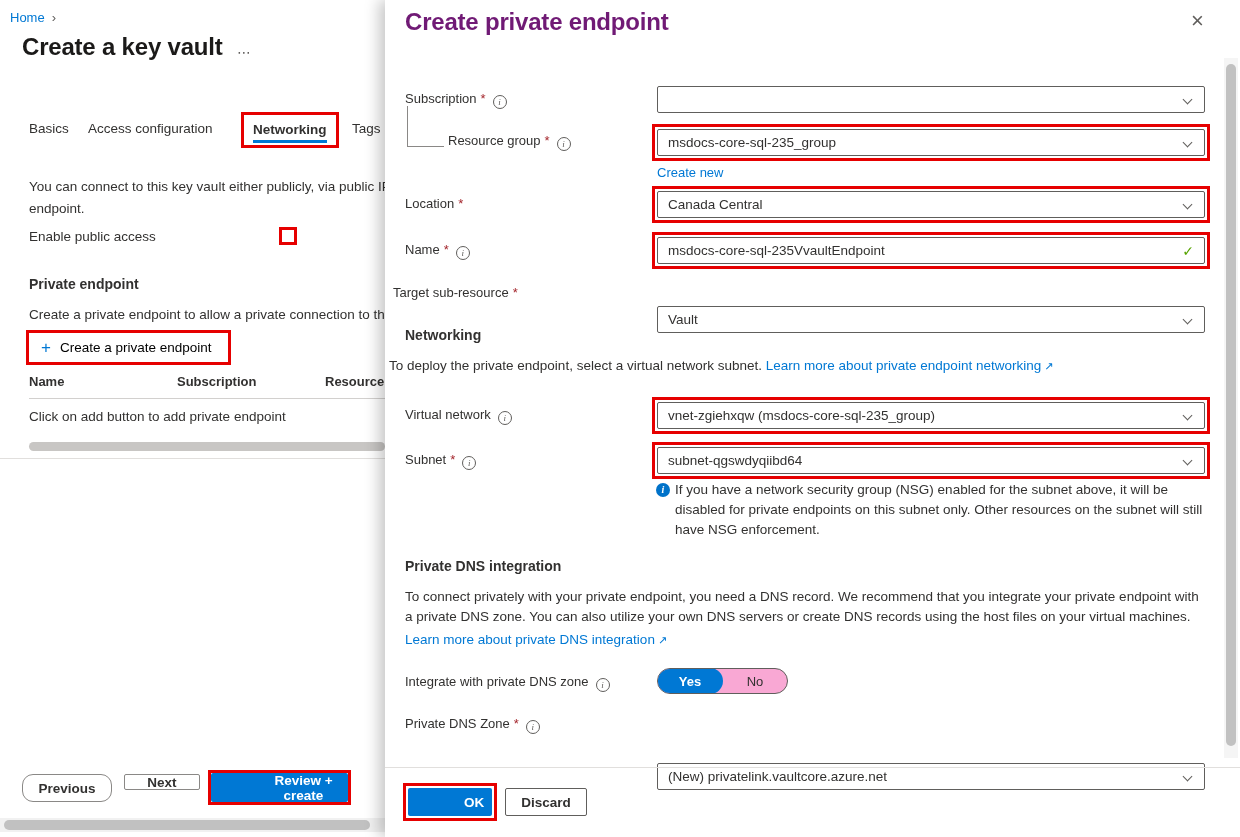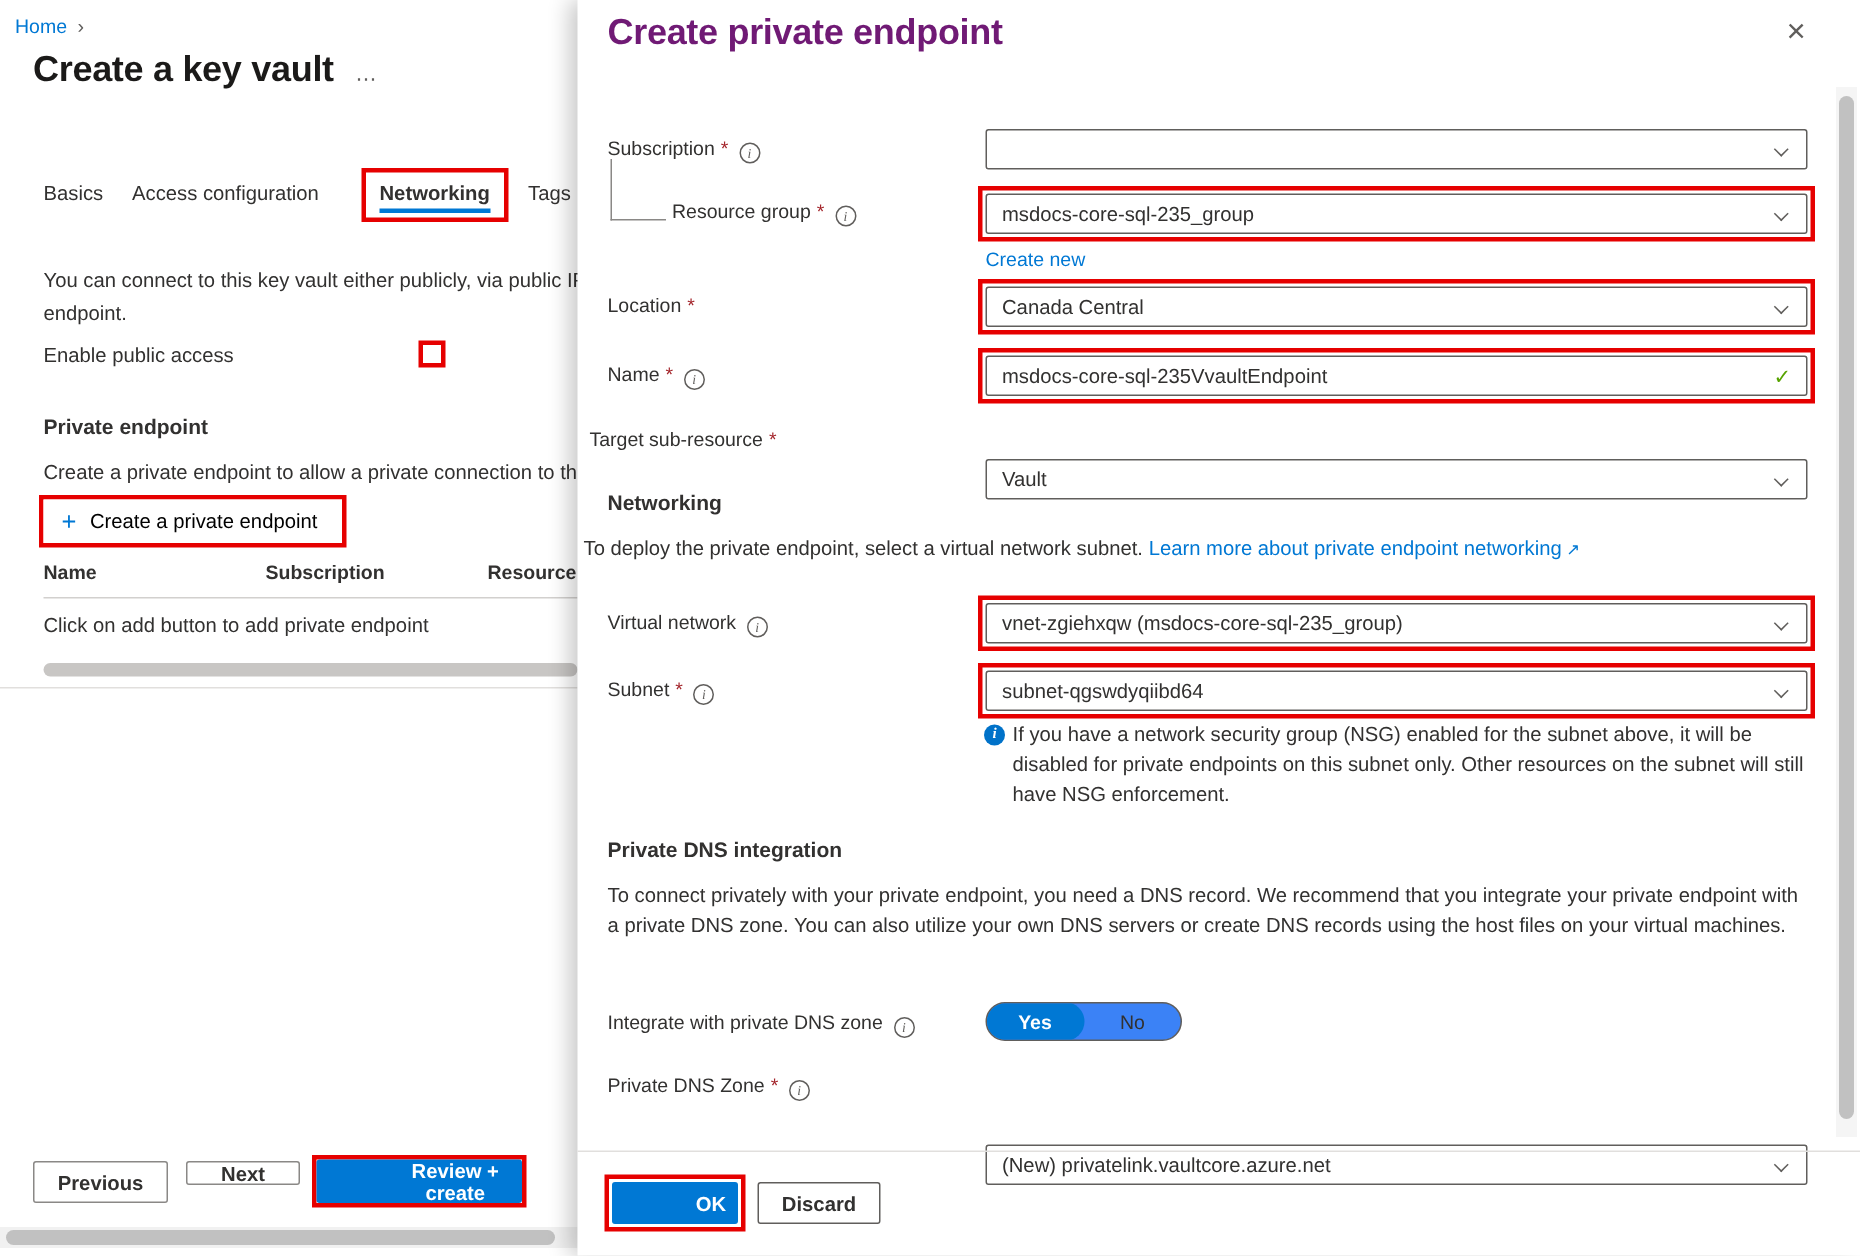--- a/index.html
+++ b/index.html
@@ -33,21 +33,21 @@
   .grid { left:29px; top:374px; width:356px; font-size:13px; }
   .grid-head { display:flex; font-weight:700; padding-bottom:9px; border-bottom:1px solid #d2d0ce; }
   .col-name { width:148px; } .col-sub { width:148px; } .col-res { flex:1; white-space:nowrap; overflow:hidden; }
   .grid-empty { padding-top:10px; font-size:13.5px; white-space:nowrap; overflow:hidden; }
   .hscroll1 { left:29px; top:442px; width:356px; height:9px; background:#c8c6c4; border-radius:5px; cursor:pointer; }
   .grid-bottom-line { left:0; top:458px; width:385px; border-top:1px solid #e1dfdd; }
 
   .btn-outline { background:#fff; border:1px solid #8a8886; border-radius:2px; font-size:13.5px; font-weight:600;
     color:#323130; display:flex; align-items:center; justify-content:center; cursor:pointer;
     font-family:"Liberation Sans",sans-serif; }
-  .btn-prev { left:22px; top:774px; width:90px; height:28px; }
+  .btn-prev { left:22px; top:774px; width:90px; height:28px;border-radius:11px; }
   .btn-next { left:124px; top:774px; width:76px; height:16px; }
   .review-box { left:208px; top:770px; border:3px solid #e60000; }
   .btn-primary { background:#0078d4; color:#fff; border:0; border-radius:2px; font-size:13.5px; font-weight:700;
     display:flex; align-items:center; justify-content:center; cursor:pointer; font-family:"Liberation Sans",sans-serif;padding-left:48px; }
   .btn-review { width:137px; height:29px; }
   .hscroll2-track { left:0; top:818px; width:385px; height:14px; background:#f1f1f1; }
   .hscroll2-thumb { left:4px; top:820px; width:366px; height:10px; background:#c1c1c1; border-radius:5px; cursor:pointer; }
 
   
   #panel { position:absolute; left:385px; top:0; width:855px; height:837px; background:#fff;
@@ -71,21 +71,21 @@
   .ext { font-size:11px; margin-left:3px; }
   .sec-heading { font-size:14px; font-weight:700; color:#323130; }
   .body-text { font-size:13.5px; line-height:20px; color:#323130; }
 
   .nsg-note { left:271px; top:480px; width:555px; }
   .nsg-icon { position:absolute; left:0; top:3px; width:14px; height:14px; background:#0072c9; border-radius:50%;
     color:#fff; font-size:10px; line-height:14px; text-align:center; font-weight:700; font-family:"Liberation Serif",serif; font-style:italic; }
   .nsg-text { margin-left:19px; }
 
   .toggle { left:272px; top:668px; width:131px; height:26px; border:1px solid #605e5c; border-radius:14px;
-    display:flex; overflow:hidden; background:#3b82f6; cursor:pointer; }
+    display:flex; overflow:hidden; background:#f9a8d4; cursor:pointer; }
   .tog-yes { width:66px; height:26px; margin:-1px 0 0 -1px; background:#0078d4; border-radius:14px;
     color:#fff; font-size:13px; font-weight:700; display:flex; align-items:center; justify-content:center; }
   .tog-no { flex:1; display:flex; align-items:center; justify-content:center; font-size:13px; color:#323130; }
 
   .vscroll-track { left:839px; top:58px; width:14px; height:700px; background:#f5f5f5; }
   .vscroll-thumb { left:841px; top:64px; width:10px; height:682px; background:#c1c1c1; border-radius:5px; cursor:pointer; }
   .panel-divider { left:0; top:767px; width:855px; border-top:1px solid #e1dfdd; }
   .ok-box { left:18px; top:783px; border:3px solid #e60000; padding:2px; }
   .btn-ok { width:84px; height:28px; }
   .btn-discard { left:120px; top:788px; width:82px; height:28px; border-color:#605e5c; }
@@ -227,20 +227,23 @@
     </div>
   </div>
 
   <div class="abs nsg-note body-text">
     <span class="nsg-icon">i</span>
     <div class="nsg-text">If you have a network security group (NSG) enabled for the subnet above, it will be disabled for private endpoints on this subnet only. Other resources on the subnet will still have NSG enforcement.</div>
   </div>
 
   <div class="abs sec-heading" style="left:20px; top:558px;">Private DNS integration</div>
   <div class="abs body-text" style="left:20px; top:587px; width:800px;">To connect privately with your private endpoint, you need a DNS record. We recommend that you integrate your private endpoint with a private DNS zone. You can also utilize your own DNS servers or create DNS records using the host files on your virtual machines.</div>
+  <div class="abs" style="left:20px; top:630px;">
+    <a class="link">Learn more about private DNS integration</a><span class="link ext">↗</span>
+  </div>
 
   <div class="abs flabel" style="left:20px; top:674px;">
     <span>Integrate with private DNS zone</span><span class="info-i">i</span>
   </div>
   <div class="abs toggle">
     <div class="tog-yes">Yes</div>
     <div class="tog-no">No</div>
   </div>
 
   <div class="abs flabel" style="left:20px; top:716px;">

